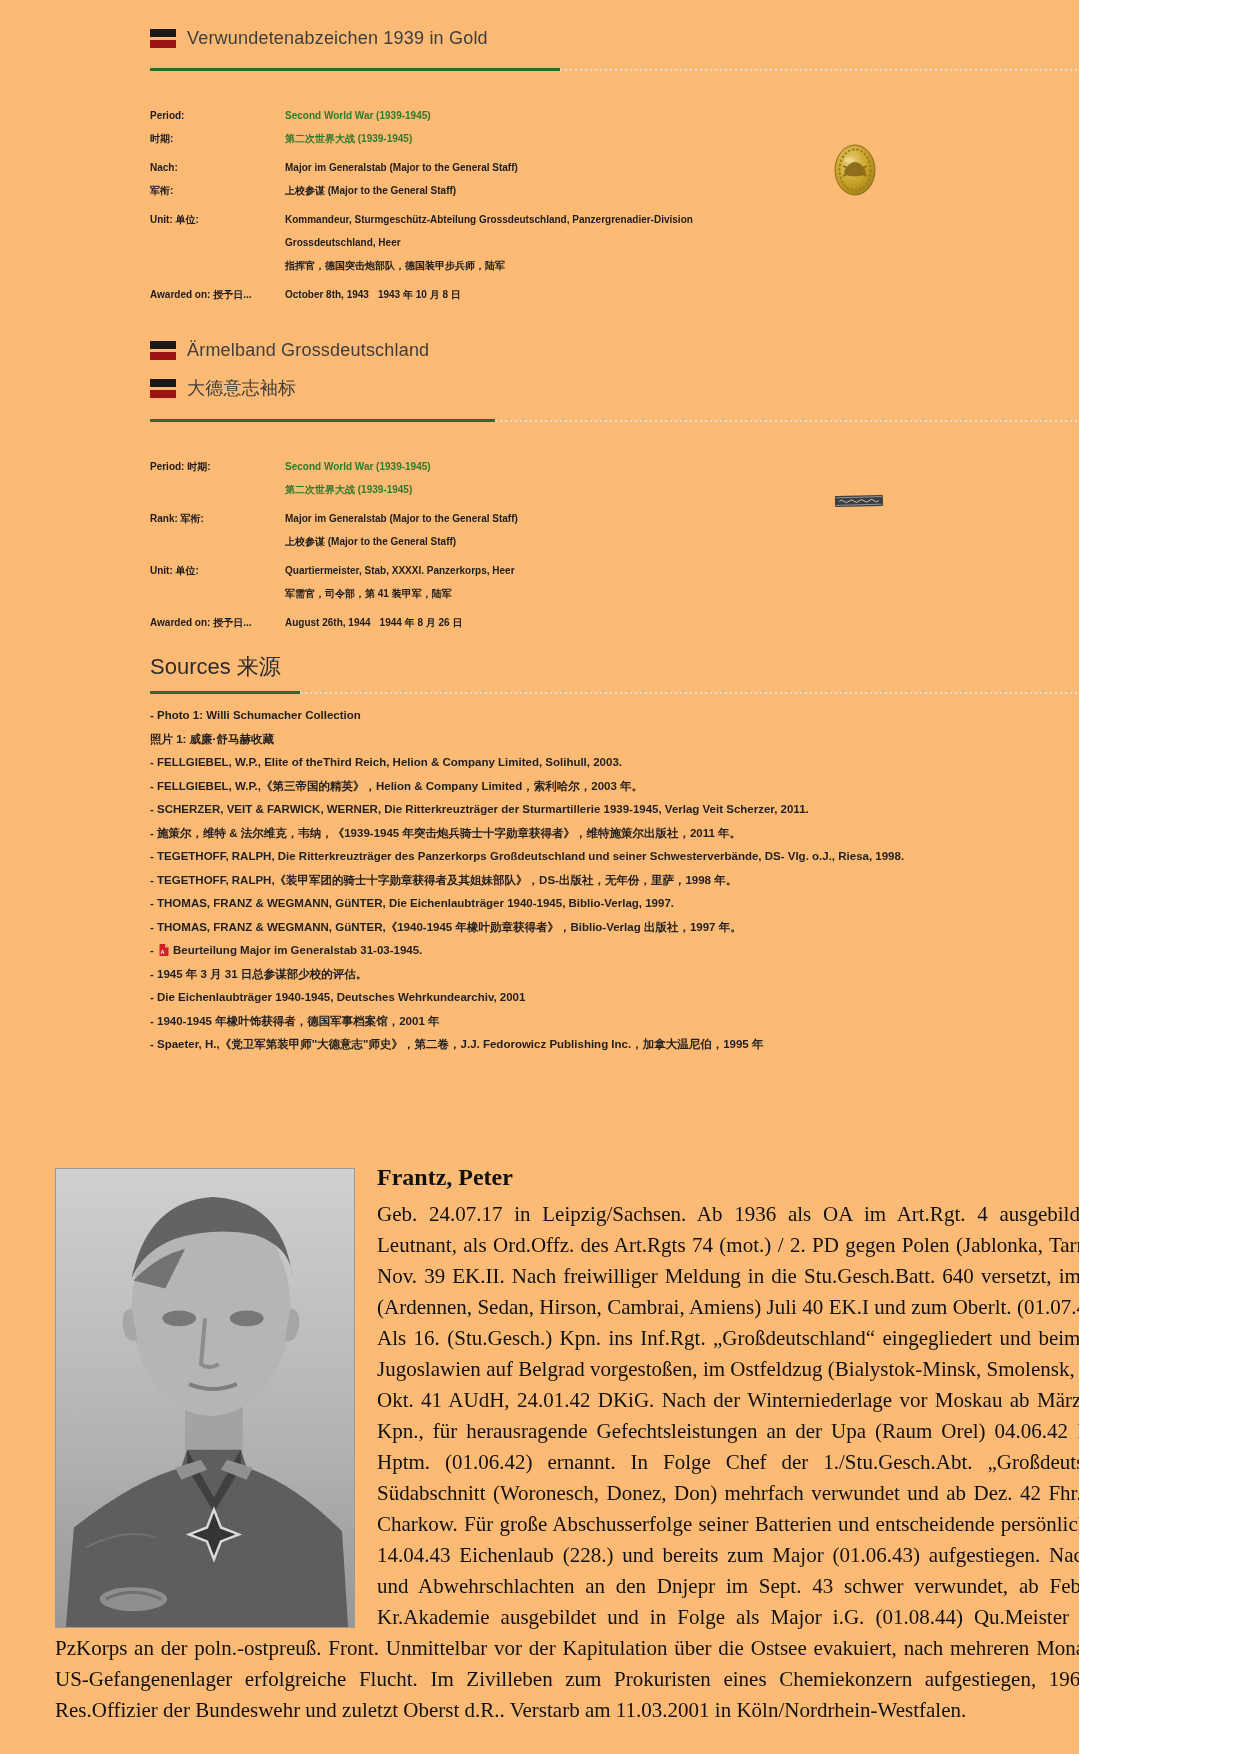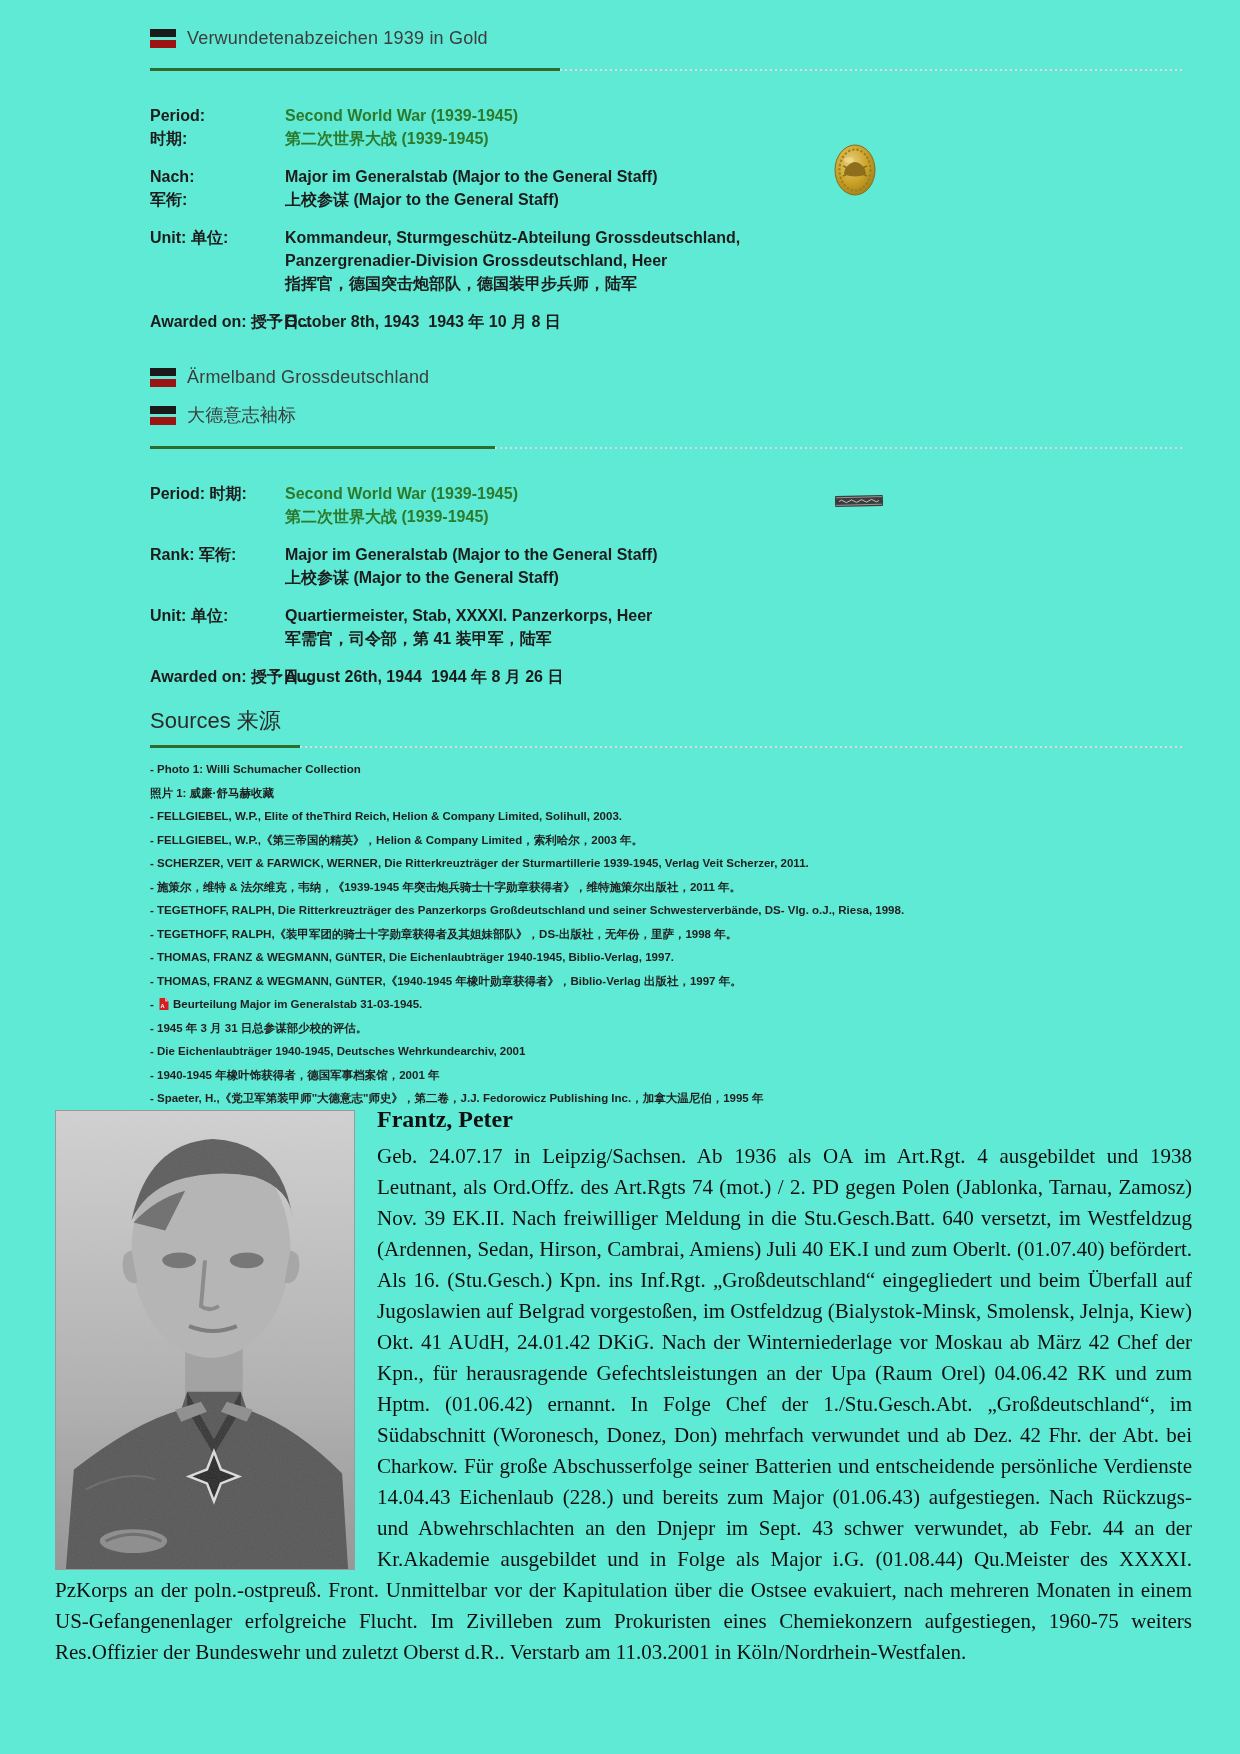--- a/index.html
+++ b/index.html
@@ -1,52 +1,52 @@
 <!DOCTYPE html>
 <html><head>
 <meta charset="utf-8">
 <style>
   html,body{margin:0;padding:0;background:#ffffff;}
-  .page{position:relative;width:1240px;height:1754px;background:#5eead4;overflow:hidden;
+  .page{position:relative;width:1079px;height:1754px;background:#fdba74;overflow:hidden;
         font-family:"Liberation Sans",sans-serif;}
 
   
   .awards{position:absolute;left:150px;top:28px;width:1035px;}
 
   .hdr{display:flex;align-items:center;gap:11px;margin:0 0 15px 0;}
   .flag{width:26px;height:19px;display:flex;flex-direction:column;justify-content:space-between;flex:0 0 auto;}
   .flag .b1{height:8px;background:#1a1a1a;}
   .flag .b2{height:8px;background:#9b1313;}
   .hdr-text{font-size:18px;color:#3d3d3d;letter-spacing:.2px;}
 
   .rule{display:flex;align-items:center;height:3px;margin:19px 0 13px 0;}
   .rg{height:3px;background:#2e6b2e;flex:0 0 auto;}
   .rg1{width:410px;} .rg2{width:345px;} .rg3{width:150px;}
   .rd{flex:1;height:2px;background:repeating-linear-gradient(90deg,#dcdcdc 0 2px,transparent 2px 5px);}
 
-  .fields{display:grid;grid-template-columns:135px 1fr;row-gap:15px;
-          font-size:16px;font-weight:bold;color:#1c1c1c;line-height:23px;margin-top:33px;}
+  .fields{display:grid;grid-template-columns:135px 1fr;row-gap:6px;
+          font-size:10px;font-weight:bold;color:#1c1c1c;line-height:23px;margin-top:33px;}
   .f-label{white-space:nowrap;}
   .green{color:#2d7a2d;cursor:pointer;}
   .unit-en{max-width:495px;}
   .val-zh{margin-left:9px;}
 
   .sec2{margin-top:34px;}
 
   .sources-title{font-size:22px;font-weight:normal;color:#2b2b2b;margin:18px 0 0 0;}
   .rule-src{margin:9px 0 15px 0;}
   .src-line{font-size:11.5px;font-weight:bold;color:#1f1f1f;line-height:13px;margin-bottom:10.5px;}
   .pdf-ic{display:inline-block;width:10px;height:12px;vertical-align:-2px;margin:0 4px 0 2px;}
 
   
   .badge{position:absolute;left:833px;top:143px;width:44px;height:56px;}
   .cuffband{position:absolute;left:835px;top:494px;width:48px;height:14px;transform:rotate(-1.5deg);}
 
   
-  .bio{position:absolute;left:55px;top:1106px;width:1137px;color:#101010;}
+  .bio{position:absolute;left:55px;top:1164px;width:1137px;color:#101010;}
   .photo{float:left;width:300px;height:460px;margin:4px 22px 4px 0;border:1px solid #9a9a9a;box-sizing:border-box;background:#bdbdbd;}
   .photo svg{display:block;width:100%;height:100%;}
   .bio-name{font-family:"Liberation Serif",serif;font-weight:bold;font-size:24px;margin:0 0 8px 0;}
   .bio-text{font-family:"Liberation Serif",serif;font-size:21px;line-height:31px;text-align:justify;margin:0;}
 </style>
 </head>
 <body>
 
 <div class="page">
 

